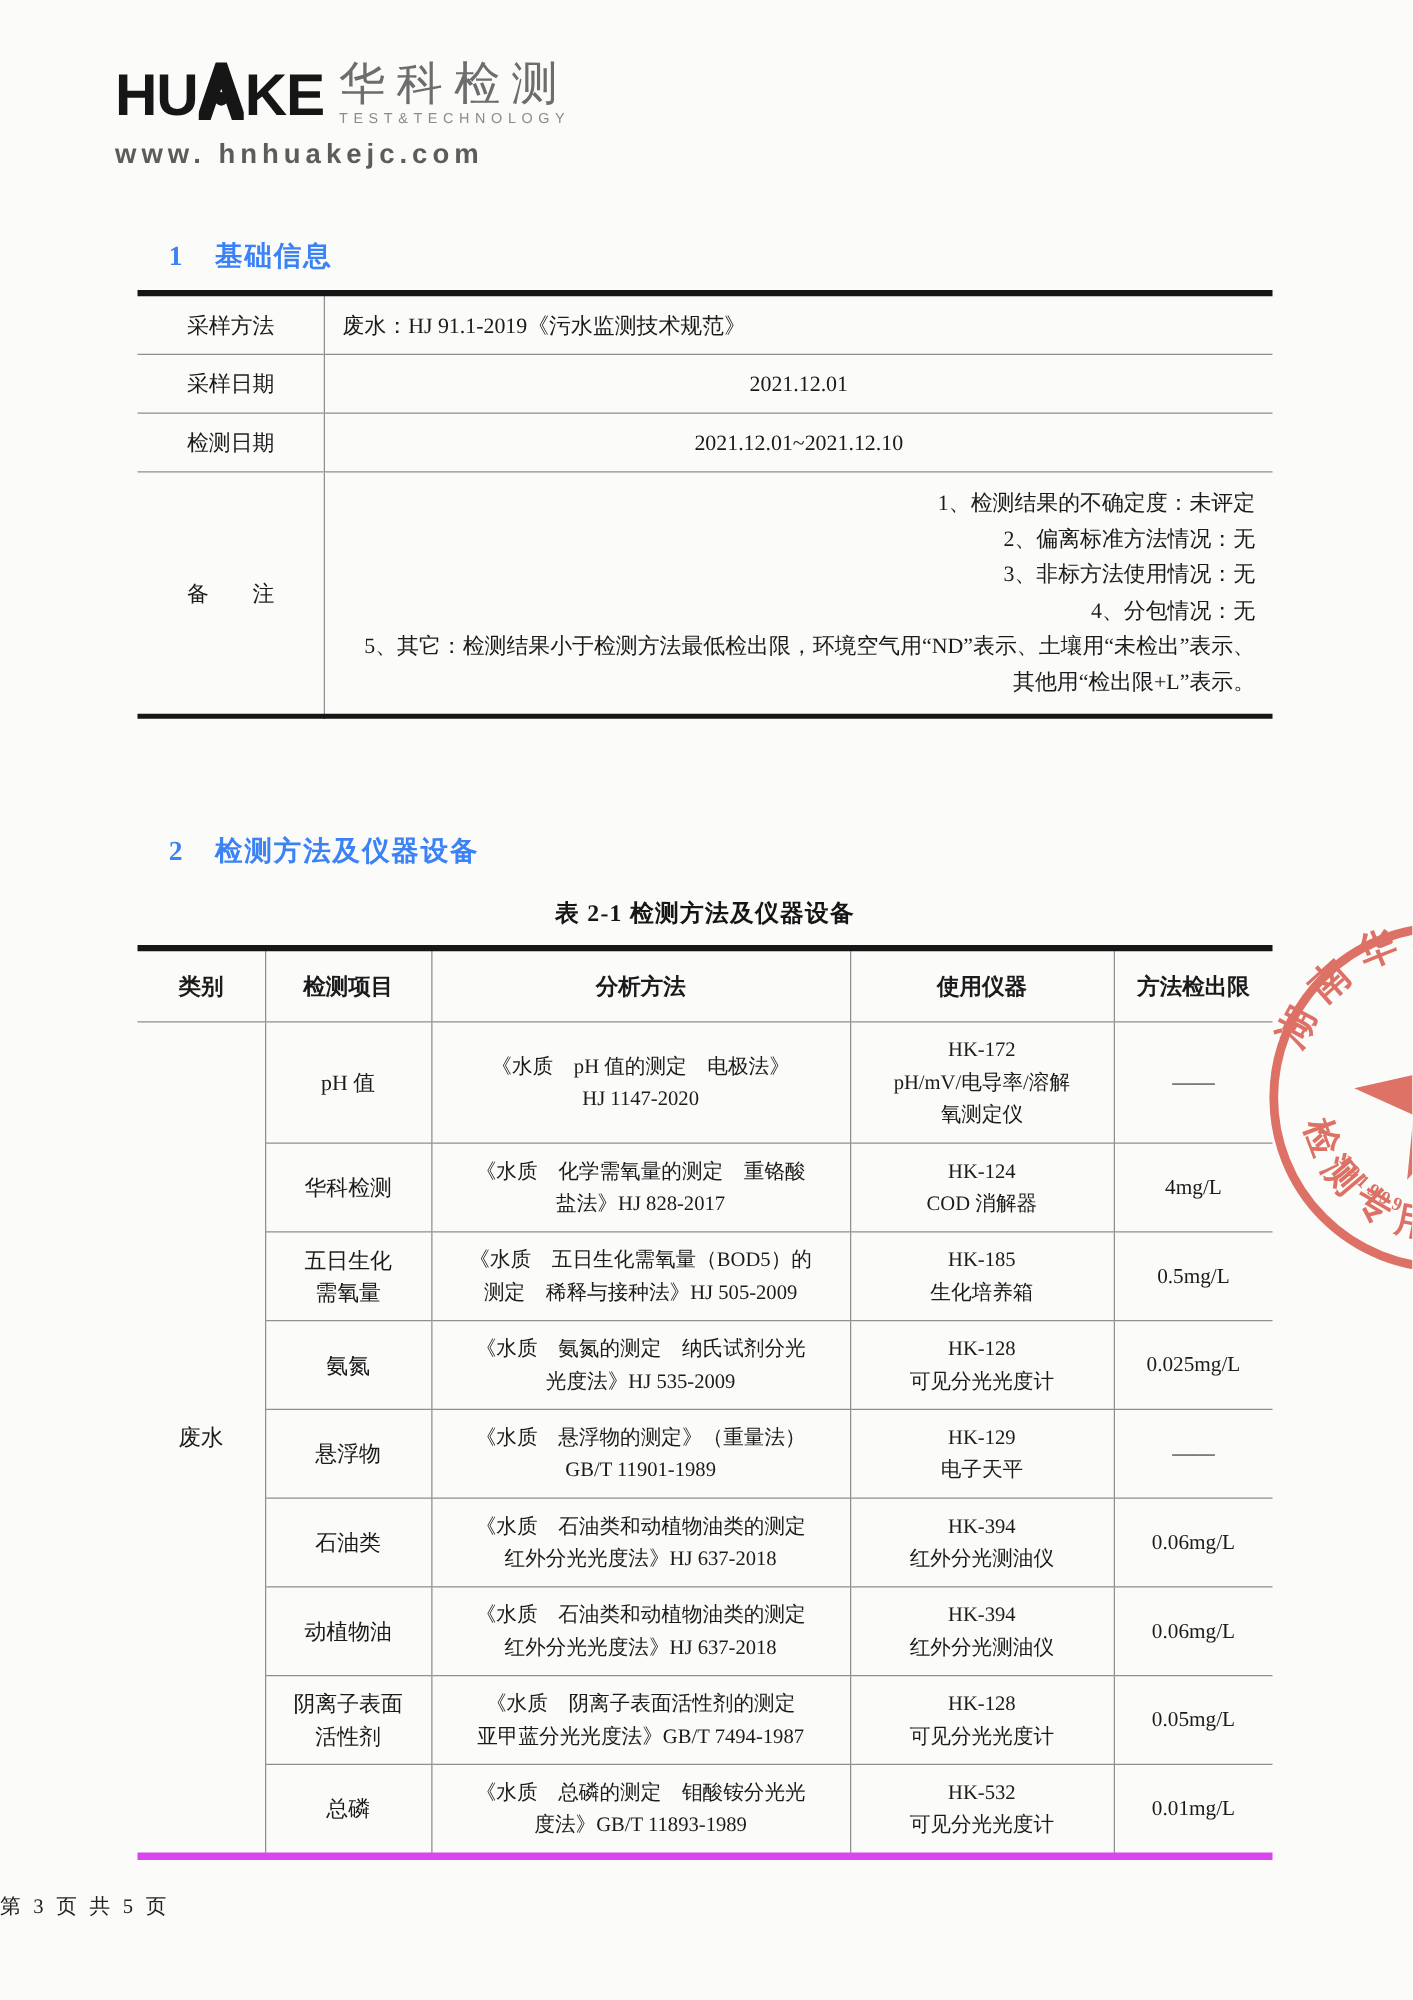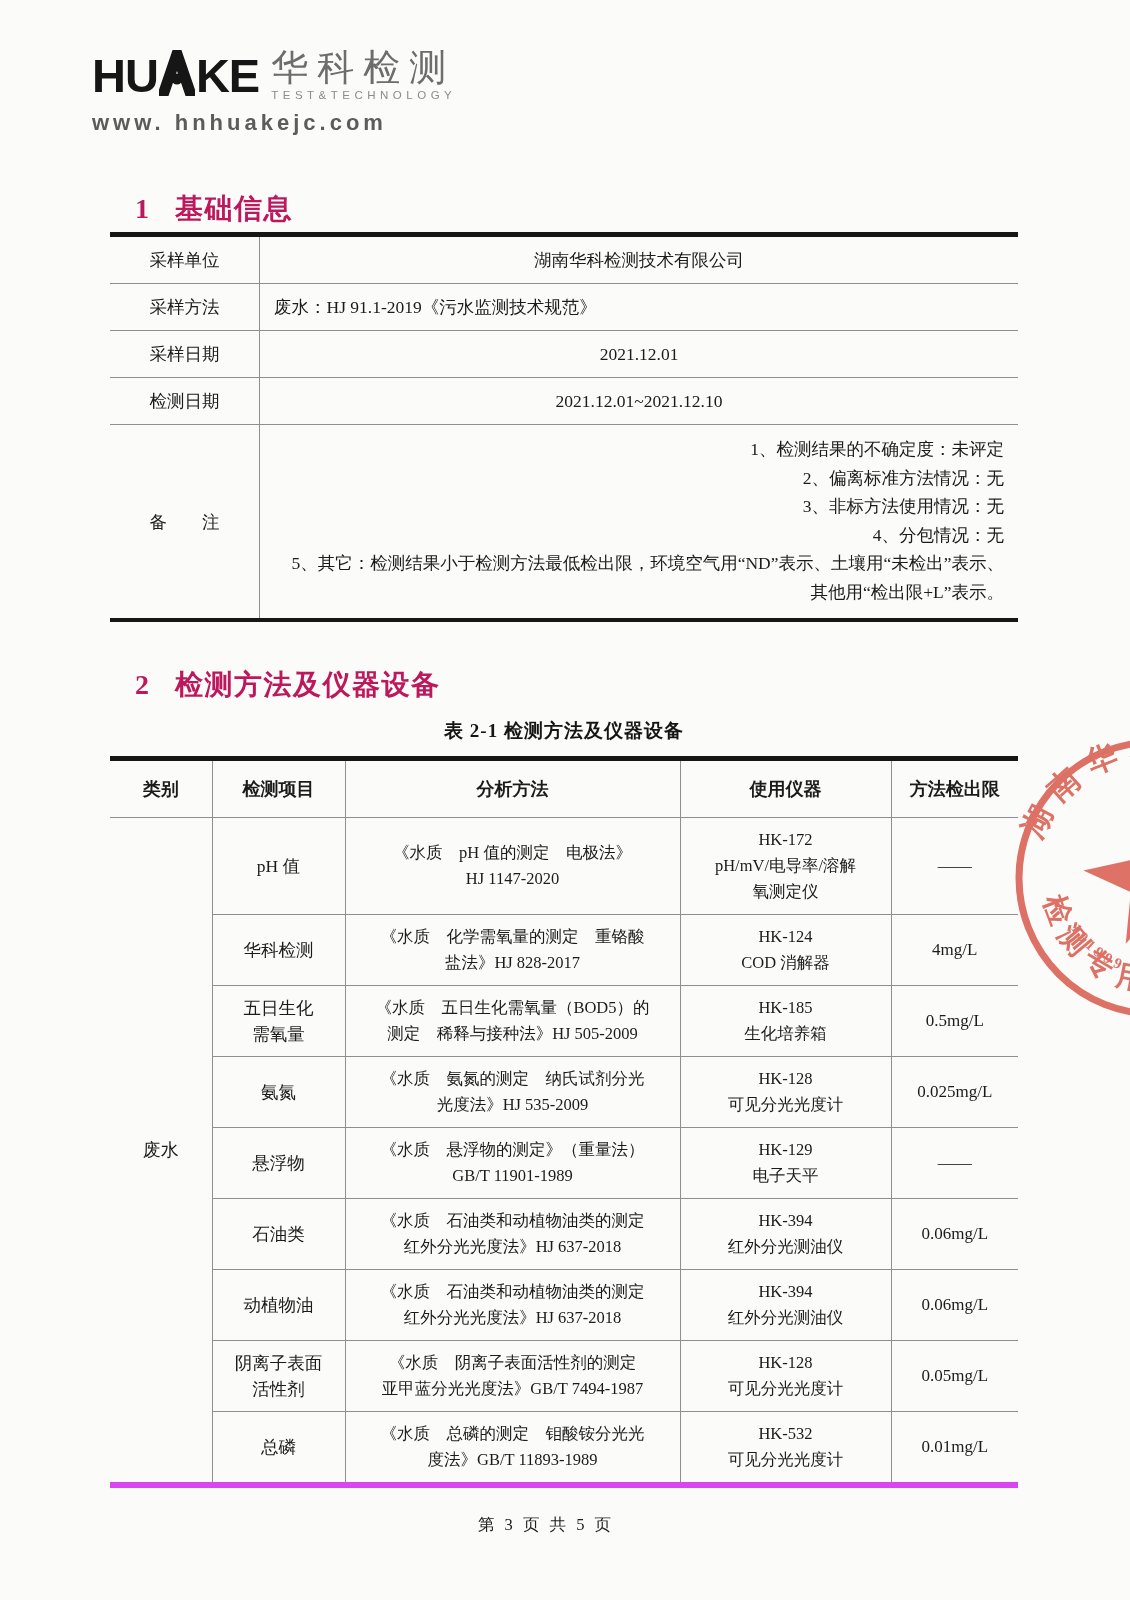--- a/index.html
+++ b/index.html
@@ -16,21 +16,21 @@
     font-weight:900;font-size:47px;line-height:50px;letter-spacing:-1px;color:#161616;}
   .wordmark .a-glyph{display:inline-block;margin:0 1px;position:relative;top:2px;}
   .logo-cn-block{margin-left:12px;}
   .logo-cn{font-size:37px;line-height:40px;color:#6d6d6d;letter-spacing:9px;}
   .logo-tagline{font-family:"Liberation Sans","DejaVu Sans",sans-serif;font-size:11.5px;
     color:#8b8b8b;letter-spacing:4.5px;margin-top:1px;}
   .website{font-family:"Liberation Sans","DejaVu Sans",sans-serif;font-weight:bold;
     font-size:22px;color:#5c5c5c;letter-spacing:4px;margin-top:7px;}
   .doc-number{font-size:18.5px;color:#1d1d1d;margin-top:13px;letter-spacing:0.5px;}
   
-  .section-title{position:absolute;left:135px;font-size:28px;font-weight:bold;color:#be185d;letter-spacing:1.5px;}
+  .section-title{position:absolute;left:135px;font-size:22px;font-weight:bold;color:#3b82f6;letter-spacing:1.5px;}
   #s1{top:190px;} #s2{top:666px;text-align:right;}
   .sec-num{margin-right:26px;letter-spacing:0;}
   .table-caption{position:absolute;left:110px;width:908px;top:718px;text-align:center;
     font-size:19px;font-weight:bold;letter-spacing:1px;color:#161616;}
   
   table{border-collapse:collapse;table-layout:fixed;}
   .info-table{position:absolute;left:110px;top:232px;width:908px;
     border-top:5px solid #161616;border-bottom:4px solid #161616;}
   .info-table td{border-top:1px solid #8f8f8f;font-size:17.5px;vertical-align:middle;padding:11px 8px;}
   .info-table tr:first-child td{border-top:none;}
@@ -45,21 +45,21 @@
     border-top:none;text-align:center;}
   .methods-table td{border:1px solid #8f8f8f;text-align:center;font-size:16.5px;
     line-height:26px;padding:9px 4px;white-space:pre-line;vertical-align:middle;}
   .methods-table th:first-child,.methods-table td:first-child{border-left:none;}
   .methods-table th:last-child,.methods-table td:last-child{border-right:none;}
   .methods-table tr:last-child td{border-bottom:none;}
   .methods-table td.cat-cell{font-size:18px;}
   .methods-table td.item-cell{font-size:17.5px;}
   .methods-table td.limit-cell{font-size:17px;}
   
-  .footer{position:absolute;left:0;top:1514px;width:1092px;text-align:center;
+  .footer{position:absolute;left:0;top:1514px;width:1092px;text-align:left;
     font-size:16.5px;letter-spacing:3px;color:#222;}
   
   .stamp-clip{position:absolute;left:1012px;top:738px;width:118px;height:286px;
     overflow:hidden;pointer-events:none;mix-blend-mode:multiply;opacity:0.88;}
   .stamp-svg{position:absolute;left:-7px;top:-10px;}
   .stamp-svg text{font-family:"Liberation Serif","DejaVu Serif",serif;font-weight:bold;}
 </style>
 </head>
 <body>
 
@@ -82,24 +82,20 @@
     </div>
     <div class="website">www. hnhuakejc.com</div>
   </header>
 
   <div class="section-title" id="s1">
     <span class="sec-num">1</span><span>基础信息</span>
   </div>
 
   <table class="info-table">
     <tbody id="info-tbody">
-        <tr>
-          <td class="info-label">采样单位</td>
-          <td class="info-value">湖南华科检测技术有限公司</td>
-        </tr>
         <tr>
           <td class="info-label">采样方法</td>
           <td class="info-value al">废水：HJ 91.1-2019《污水监测技术规范》</td>
         </tr>
         <tr>
           <td class="info-label">采样日期</td>
           <td class="info-value">2021.12.01</td>
         </tr>
         <tr>
           <td class="info-label">检测日期</td>

